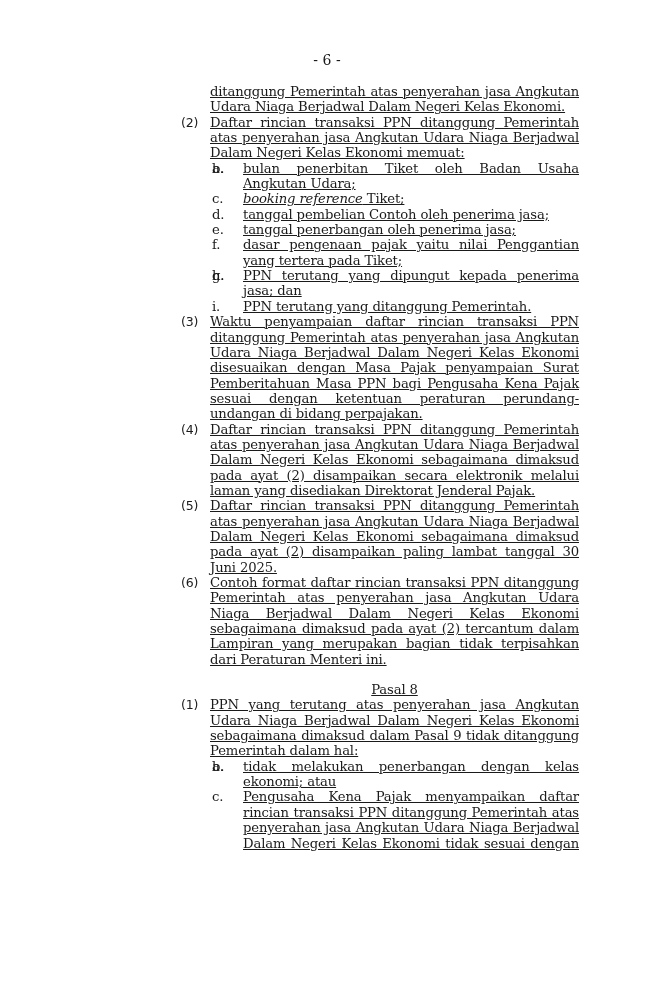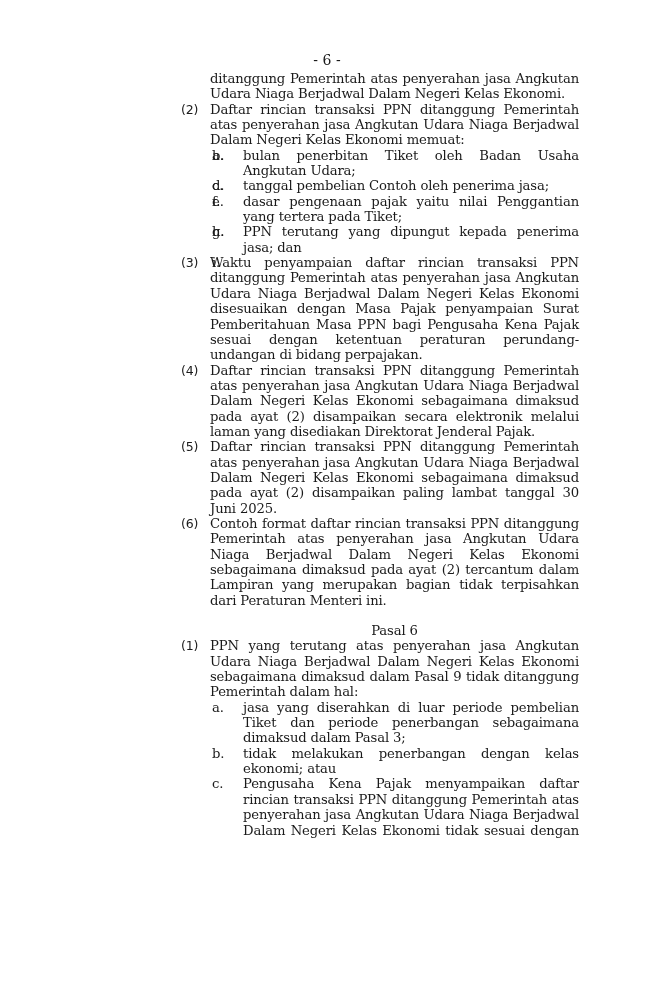--- a/index.html
+++ b/index.html
@@ -1,22 +1,22 @@
 <!DOCTYPE html>
 <html><head>
 <meta charset="utf-8">
 <style>
   html, body { margin: 0; padding: 0; background: #ffffff; }
   body { width: 654px; height: 1000px; position: relative; overflow: hidden;
          font-family: "DejaVu Serif", "Liberation Serif", serif; color: #1a1a1a; }
   .page { position: absolute; left: 0; top: 0; width: 654px; height: 1000px; }
   .page-number { position: absolute; top: 52px; left: 0; width: 654px; text-align: center;
                  font-size: 14px; line-height: 16px; }
-  .content { position: absolute; left: 181px; top: 71px; width: 398px;
-             font-size: 13.2px; line-height: 15.35px; letter-spacing: -0.15px; }
+  .content { position: absolute; left: 181px; top: 84px; width: 398px;
+             font-size: 13.2px; line-height: 15.35px; letter-spacing: -0.15px; text-decoration: underline; }
   .para { position: relative; padding-left: 29px; text-align: justify; }
   .para .num { position: absolute; left: 0; top: 0; font-family: "DejaVu Sans", "Liberation Sans", sans-serif; font-size: 12.5px; }
   .sub { position: relative; padding-left: 62px; text-align: justify; }
   .sub .letter { position: absolute; left: 31px; top: 0; }
   .cont { padding-left: 29px; text-align: justify; }
   .pasal { text-align: center; margin-top: 15px; padding-left: 29px; }
   .line-full { text-align: justify; text-align-last: justify; display: block; }
   em { font-style: italic; }
 </style>
 </head>
@@ -34,41 +34,44 @@
     </div>
     <div class="sub">
       <span class="letter">a.</span>
     </div>
     <div class="sub">
       <span class="letter">b.</span>
       <div>bulan penerbitan Tiket oleh Badan Usaha Angkutan Udara;</div>
     </div>
     <div class="sub">
       <span class="letter">c.</span>
+      <div><em>booking reference</em><span> Tiket;</span></div>
     </div>
     <div class="sub">
       <span class="letter">d.</span>
       <div>tanggal pembelian Contoh oleh penerima jasa;</div>
     </div>
     <div class="sub">
       <span class="letter">e.</span>
+      <div>tanggal penerbangan oleh penerima jasa;</div>
     </div>
     <div class="sub">
       <span class="letter">f.</span>
       <div>dasar pengenaan pajak yaitu nilai Penggantian yang tertera pada Tiket;</div>
     </div>
     <div class="sub">
       <span class="letter">g.</span>
     </div>
     <div class="sub">
       <span class="letter">h.</span>
       <div>PPN terutang yang dipungut kepada penerima jasa; dan</div>
     </div>
     <div class="sub">
       <span class="letter">i.</span>
+      <div>PPN terutang yang ditanggung Pemerintah.</div>
     </div>
 
     <div class="para">
       <span class="num">(3)</span>
       <div>Waktu penyampaian daftar rincian transaksi PPN ditanggung Pemerintah atas penyerahan jasa Angkutan Udara Niaga Berjadwal Dalam Negeri Kelas Ekonomi disesuaikan dengan Masa Pajak penyampaian Surat Pemberitahuan Masa PPN bagi Pengusaha Kena Pajak sesuai dengan ketentuan peraturan perundang-undangan di bidang perpajakan.</div>
     </div>
 
     <div class="para">
       <span class="num">(4)</span>
       <div>Daftar rincian transaksi PPN ditanggung Pemerintah atas penyerahan jasa Angkutan Udara Niaga Berjadwal Dalam Negeri Kelas Ekonomi sebagaimana dimaksud pada ayat (2) disampaikan secara elektronik melalui laman yang disediakan Direktorat Jenderal Pajak.</div>
@@ -77,28 +80,27 @@
     <div class="para">
       <span class="num">(5)</span>
       <div>Daftar rincian transaksi PPN ditanggung Pemerintah atas penyerahan jasa Angkutan Udara Niaga Berjadwal Dalam Negeri Kelas Ekonomi sebagaimana dimaksud pada ayat (2) disampaikan paling lambat tanggal 30 Juni 2025.</div>
     </div>
 
     <div class="para">
       <span class="num">(6)</span>
       <div>Contoh format daftar rincian transaksi PPN ditanggung Pemerintah atas penyerahan jasa Angkutan Udara Niaga Berjadwal Dalam Negeri Kelas Ekonomi sebagaimana dimaksud pada ayat (2) tercantum dalam Lampiran yang merupakan bagian tidak terpisahkan dari Peraturan Menteri ini.</div>
     </div>
 
-    <div class="pasal">Pasal 6</div>
+    <div class="pasal">Pasal 8</div>
     <div class="para">
       <span class="num">(1)</span>
       <div>PPN yang terutang atas penyerahan jasa Angkutan Udara Niaga Berjadwal Dalam Negeri Kelas Ekonomi sebagaimana dimaksud dalam Pasal 9 tidak ditanggung Pemerintah dalam hal:</div>
     </div>
     <div class="sub">
       <span class="letter">a.</span>
-      <div>jasa yang diserahkan di luar periode pembelian Tiket dan periode penerbangan sebagaimana dimaksud dalam Pasal 3;</div>
     </div>
     <div class="sub">
       <span class="letter">b.</span>
       <div>tidak melakukan penerbangan dengan kelas ekonomi; atau</div>
     </div>
     <div class="sub">
       <span class="letter">c.</span>
       <div class="line-full">Pengusaha Kena Pajak menyampaikan daftar rincian transaksi PPN ditanggung Pemerintah atas penyerahan jasa Angkutan Udara Niaga Berjadwal Dalam Negeri Kelas Ekonomi tidak sesuai dengan</div>
     </div>
   </div>

